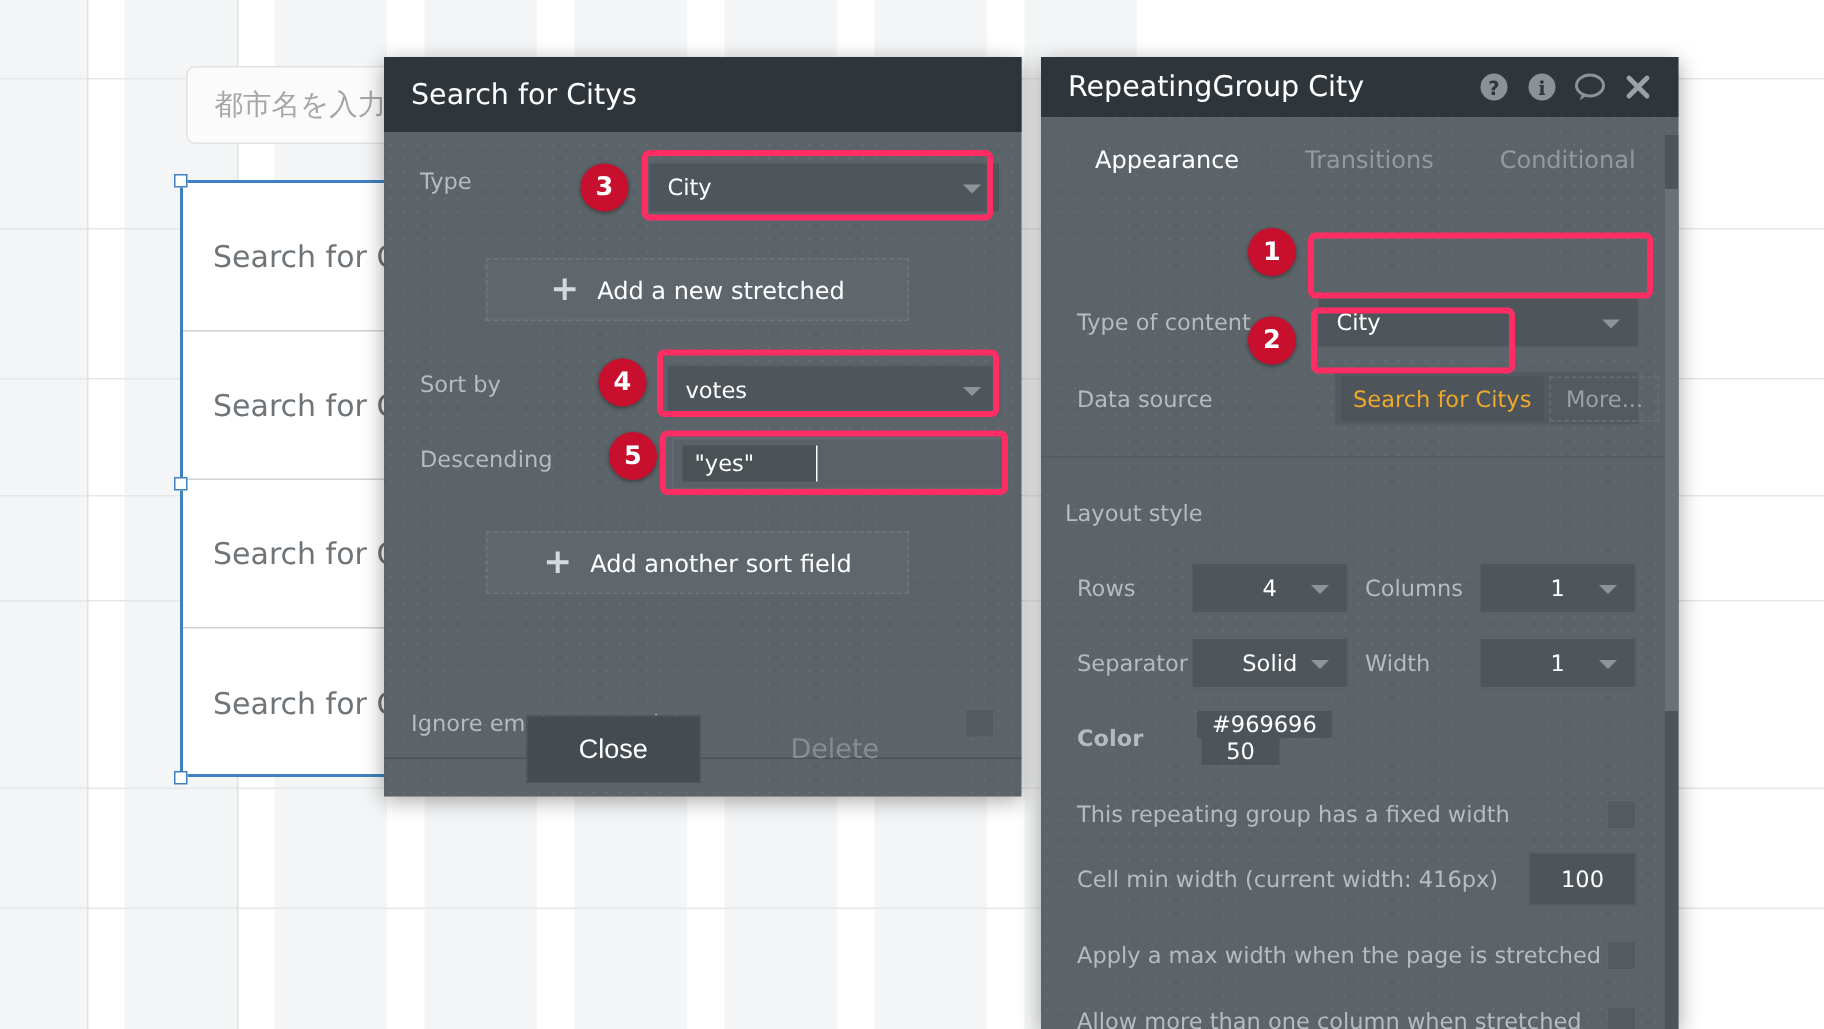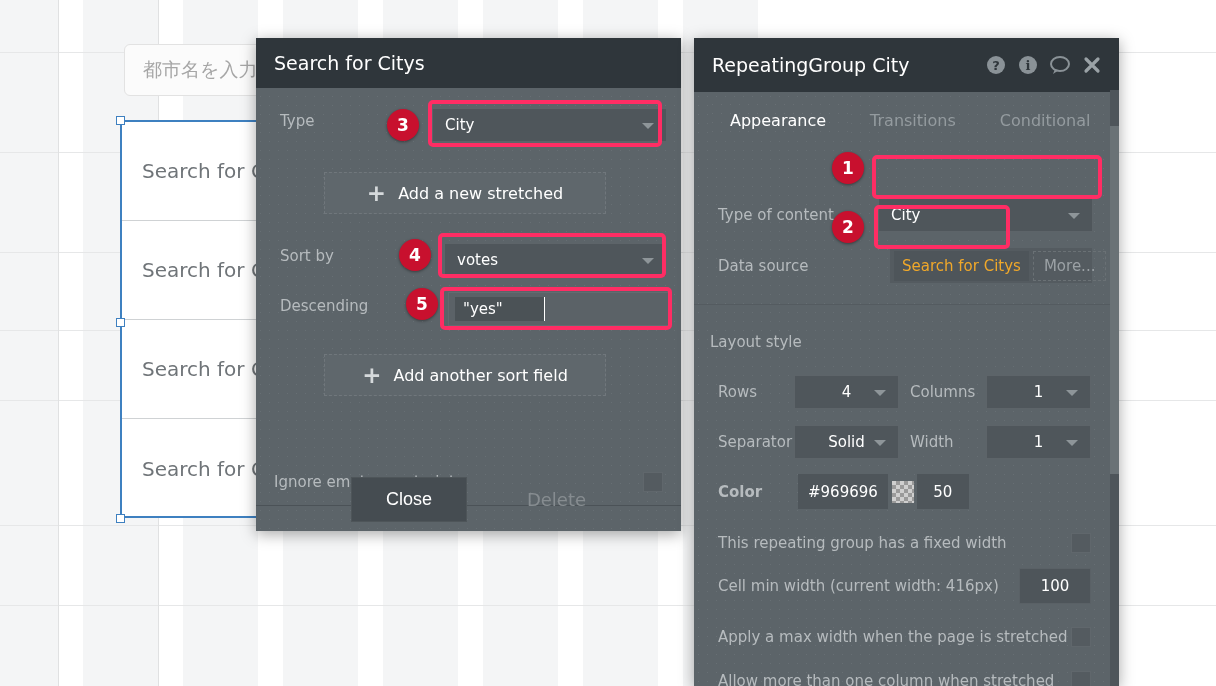--- a/index.html
+++ b/index.html
@@ -162,21 +162,21 @@
     left: 694px; top: 38px; width: 425px; height: 648px;
     background: #5c6469;
     background-image: radial-gradient(#676f74 0.7px, transparent 0.8px);
     background-size: 9px 9px;
     box-shadow: 0 3px 14px rgba(0,0,0,0.35);
     color: #c8cccf;
     z-index: 20;
     overflow: hidden;
   }
   #panel-title {
-    height: 54px;
+    height: 40px;
     background: #2f363b;
     display: flex; align-items: center;
     padding: 0 14px 0 18px;
     color: #ffffff;
     font-size: 19px;
     justify-content: flex-end;
   }
   #panel-title .t { flex: 1; }
   .hicon {
     width: 26px; height: 26px;
@@ -472,21 +472,21 @@
     <span class="p-lbl">Width</span>
   </div>
   <div class="dd" style="position:absolute; left:292px; top:387px; width:105px; justify-content:center;">
     <span>1</span>
     <span class="caret"></span>
   </div>
 
   <div class="prow" style="left:24px; top:445px;font-weight:bold;">
     <span class="p-lbl">Color</span>
   </div>
-  <div id="color-group" style="left:104px; top:436px;">
+  <div id="color-group" style="left:104px; top:436px;flex-direction:column;">
     <div id="color-hex">#969696</div>
     <div id="color-swatch"></div>
     <div id="color-opacity">50</div>
   </div>
 
   <div class="chk-row" style="left:24px; right:28px; top:492px; height:26px;">
     <span class="p-lbl" style="font-size:15px;">This repeating group has a fixed width</span>
     <span class="cbox"></span>
   </div>
 

